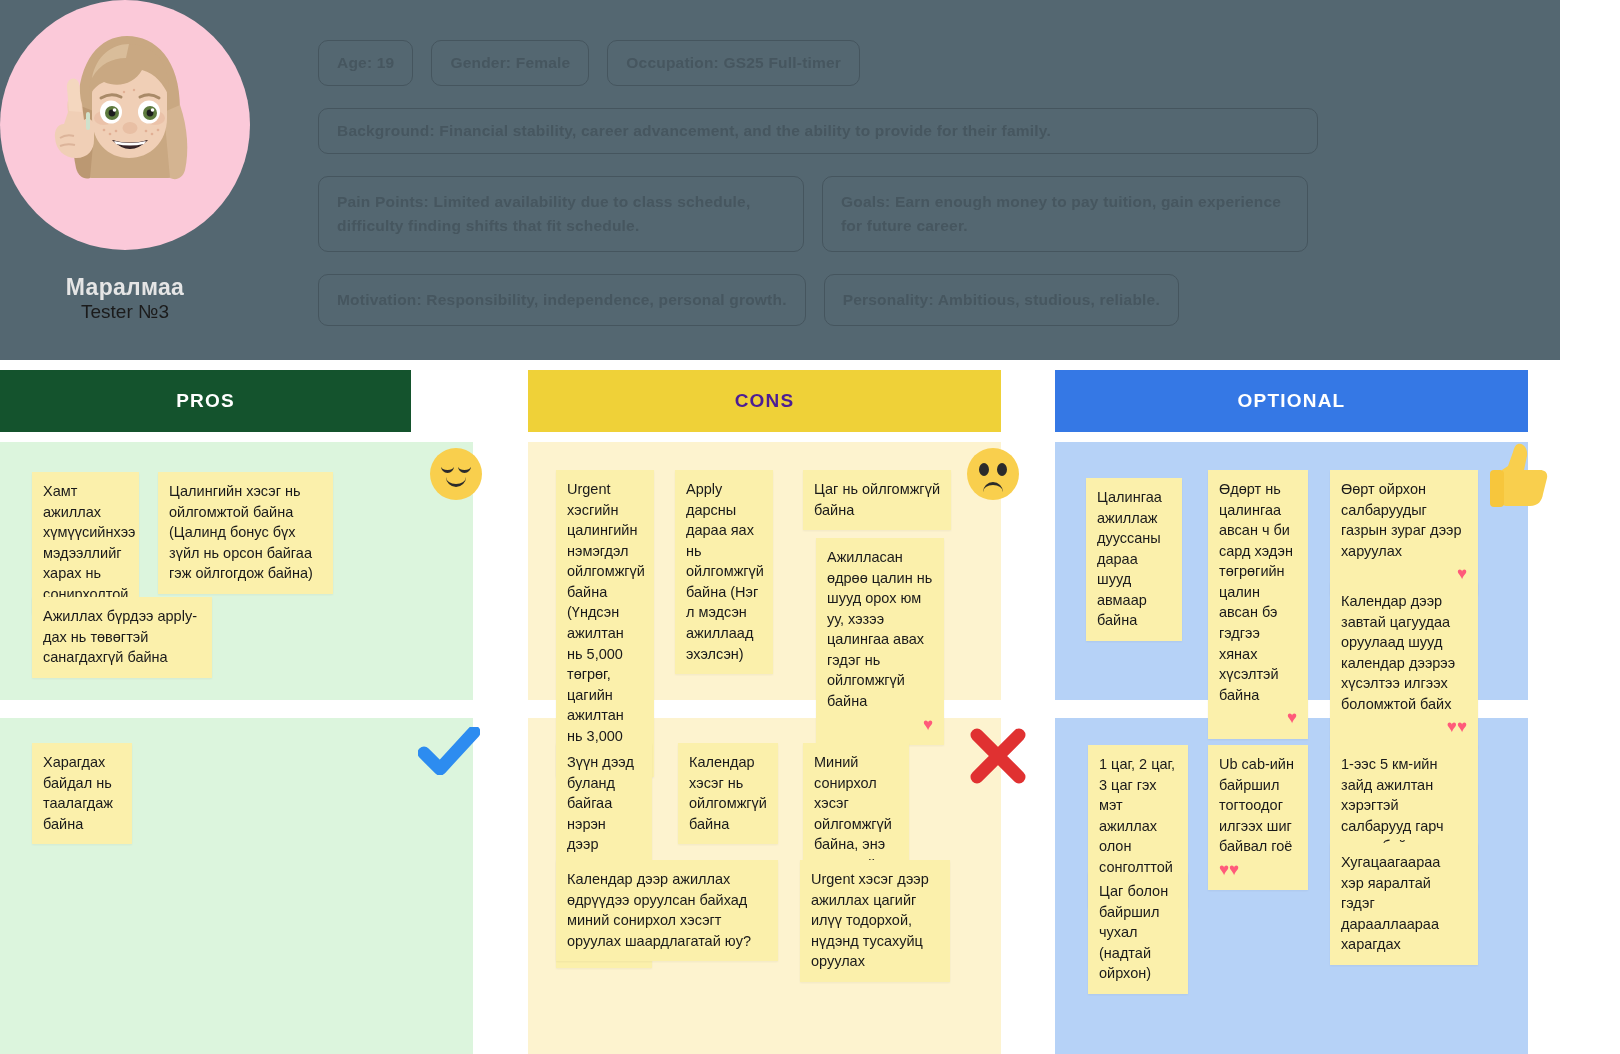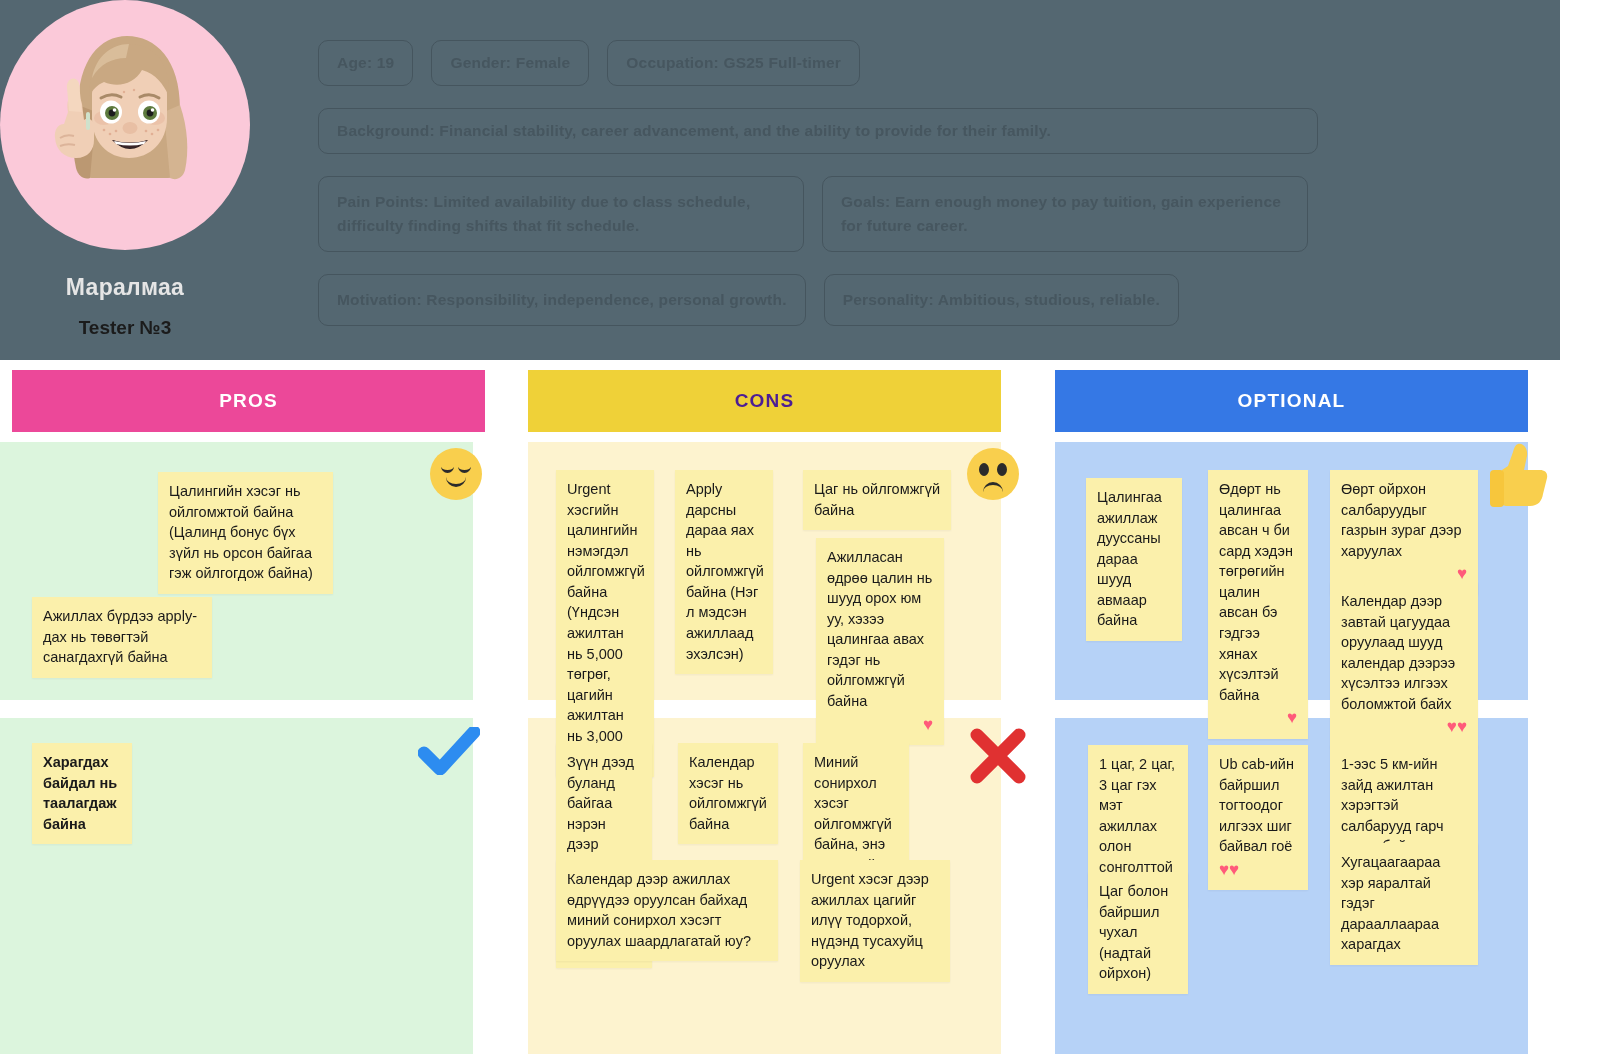--- a/index.html
+++ b/index.html
@@ -28,22 +28,22 @@
     position: relative; overflow: hidden;
     flex: none;
   }
   #avatar-art { position: absolute; left: 0; top: 0; }
   #persona-name {
     margin-top: 24px;
     font-size: 23px; font-weight: bold; color: #e5e5e5;
     letter-spacing: .3px;
   }
   #persona-role {
-    margin-top: 16px;
-    font-size: 19px; color: #1b1b1b; font-weight: bold;
+    margin-top: 0;
+    font-size: 19px; color: #1b1b1b; font-weight: normal;
   }
 
   #persona-fields {
     position: absolute; left: 318px; top: 40px;
     width: 1000px;
   }
   .chip-row { display: flex; gap: 18px; margin-bottom: 22px; }
   .chip {
     border: 1.6px solid #45555e;
     border-radius: 10px;
@@ -58,21 +58,21 @@
   .chip.half { width: 486px; white-space: normal; line-height: 1.55; }
   .chip.halfauto { white-space: normal; line-height: 1.55; }
 
   
   #board { position: absolute; left: 0; top: 360px; width: 1620px; height: 694px; }
   .col-head {
     position: absolute; top: 10px; height: 62px;
     display: flex; align-items: center; justify-content: center;
     color: #fff; font-size: 19px; font-weight: bold; letter-spacing: 1.2px;
   }
-  #head-pros { left: 12px; width: 473px; background: #ec4899; }
+  #head-pros { left: 0; width: 411px; background: #14532d; }
   #head-cons { left: 528px; width: 473px; background: #efd138; color:#4c1d95; }
   #head-opt  { left: 1055px; width: 473px; background: #3578e5; }
 
   
   .panel { position: absolute; }
   .panel.pros { background: #dcf5dd; }
   .panel.cons { background: #fdf3cf; }
   .panel.opt  { background: #b6d2f7; }
 
   
@@ -216,27 +216,30 @@
 
 <div id="board">
 
   <div class="col-head" id="head-pros">PROS</div>
   <div class="col-head" id="head-cons">CONS</div>
   <div class="col-head" id="head-opt">OPTIONAL</div>
 
   <div class="panel pros" id="pros-a"></div>
   <div class="panel pros" id="pros-b"></div>
 
+  <div class="note" style="left:32px; top:112px; width:107px;">
+    <span>Хамт ажиллах хүмүүсийнхээ мэдээллийг харах нь сонирхолтой</span>
+  </div>
   <div class="note" style="left:158px; top:112px; width:175px;">
     <span>Цалингийн хэсэг нь ойлгомжтой байна (Цалинд бонус бүх зүйл нь орсон байгаа гэж ойлгогдож байна)</span>
   </div>
   <div class="note" style="left:32px; top:237px; width:180px;">
     <span>Ажиллах бүрдээ apply-дах нь төвөгтэй санагдахгүй байна</span>
   </div>
-  <div class="note" style="left:32px; top:383px; width:100px;font-weight:bold;">
+  <div class="note" style="left:32px; top:383px; width:100px;">
     <span>Харагдах байдал нь таалагдаж байна</span>
   </div>
 
   <div class="badge" style="left:430px; top:88px;">
     <div class="emoji-face">
       <div class="eye-arc" style="left:11px; top:18px;"></div>
       <div class="eye-arc" style="left:28px; top:18px;"></div>
       <div class="smile-arc"></div>
     </div>
   </div>

